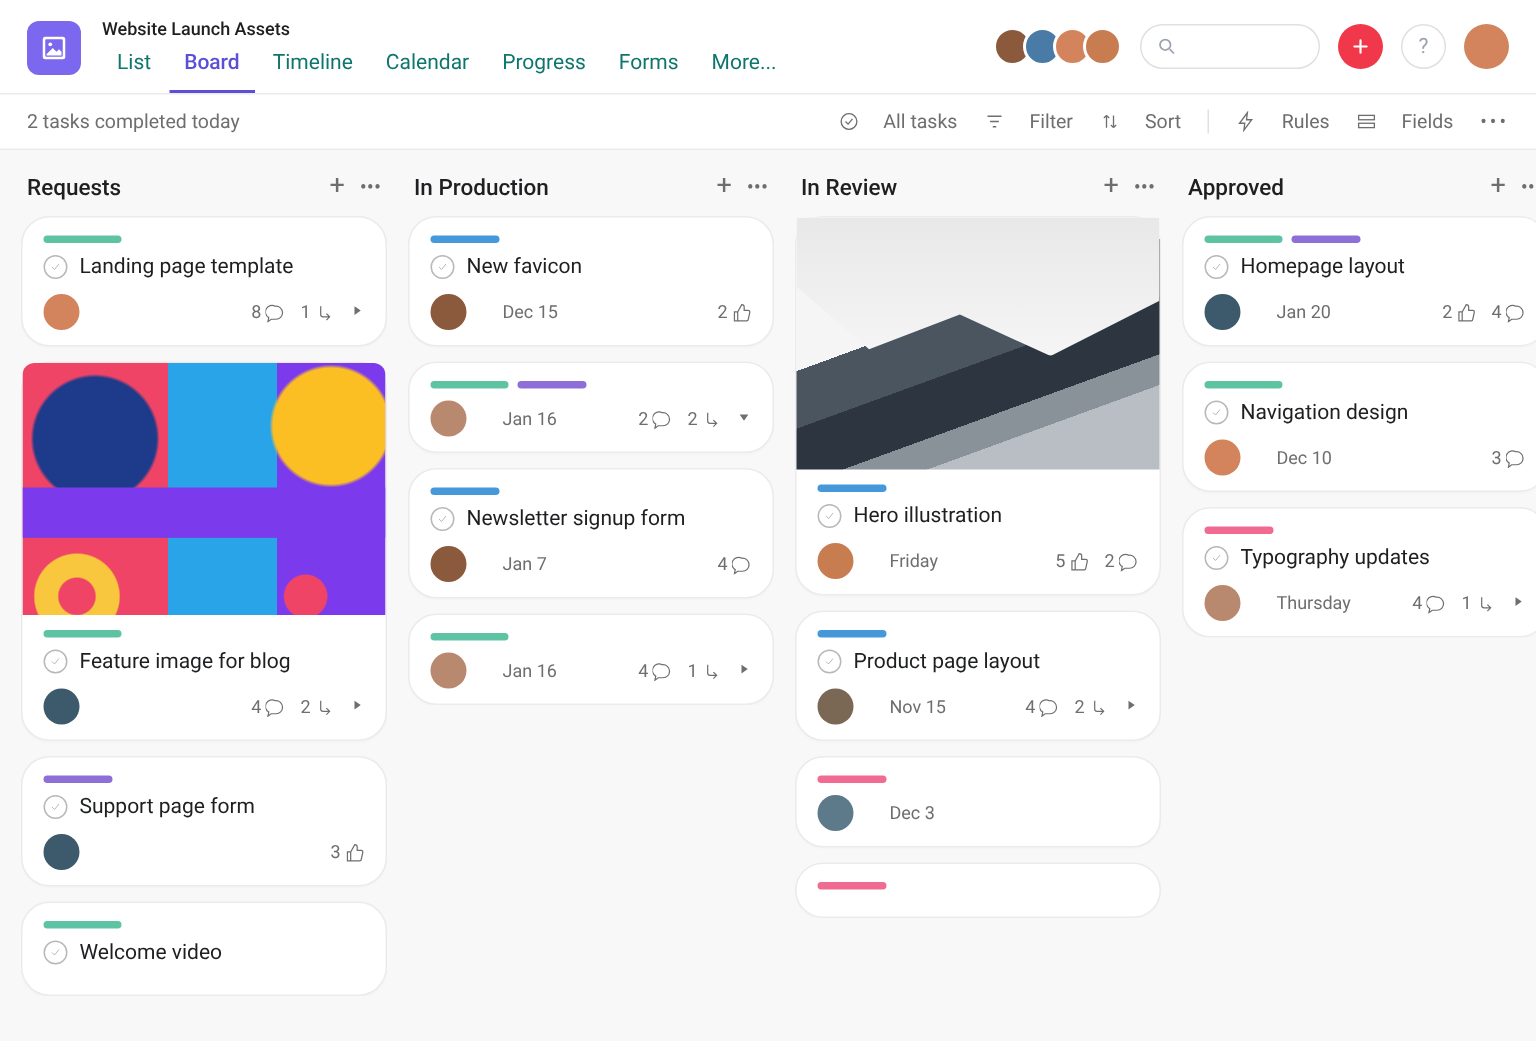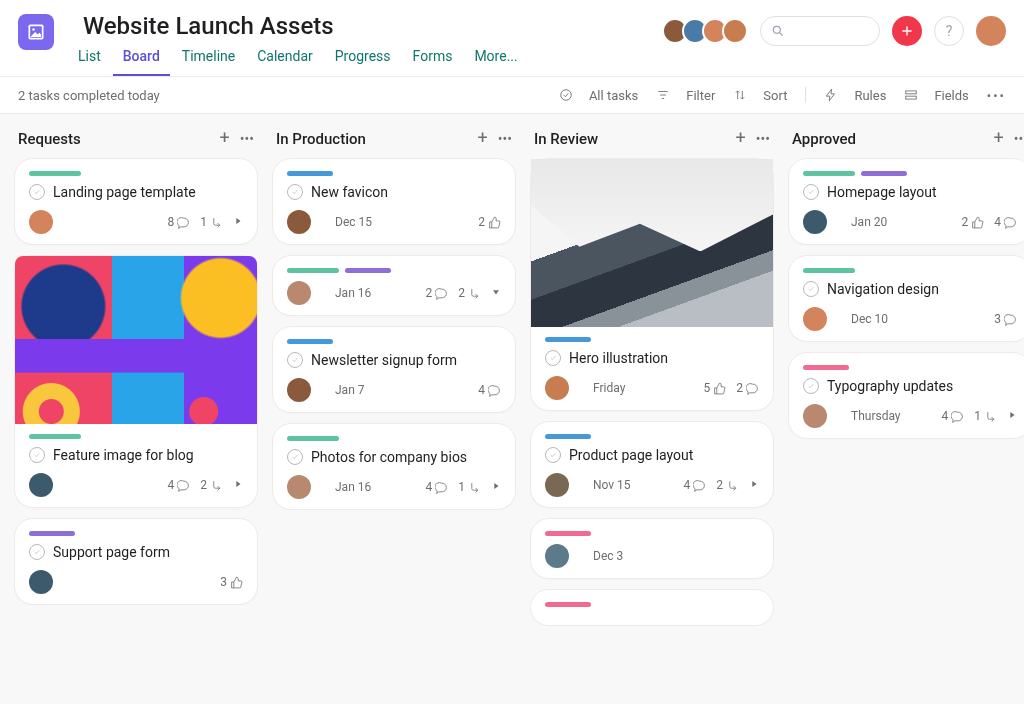--- a/index.html
+++ b/index.html
@@ -22,21 +22,21 @@
   .project-icon {
     width: 36px; height: 36px;
     background: #7b68ee;
     border-radius: 8px;
     display: flex; align-items: center; justify-content: center;
     flex-shrink: 0;
     margin-top: 2px;
   }
   .project-icon svg { width: 20px; height: 20px; }
   .header-main { flex: 1; }
-  .project-title { font-size: 24px; font-weight: 500; color: #1e1f21; margin-bottom: 4px; margin-left: 15px; }
+  .project-title { font-size: 12px; font-weight: 500; color: #1e1f21; margin-bottom: 4px; }
   .tabs { display: flex; gap: 2px; }
   .tab {
     padding: 4px 10px 10px 10px;
     font-size: 14px;
     color: #0f766e;
     cursor: pointer;
     border-bottom: 2px solid transparent;
   }
   .tab.active { color: #5b4fd6; border-bottom-color: #5b4fd6; font-weight: 500; }
   .header-right {
@@ -369,20 +369,33 @@
 
         </div>
         <div class="footer-right">
           <div class="stat">3 <svg viewBox="0 0 24 24">
                   <path d="M7 22V11M7 11l5-9a3 3 0 013 3v4h5a2 2 0 012 2l-2 9a2 2 0 01-2 2H7M7 11H3v11h4"></path>
                 </svg></div>
 
         </div>
       </div>
         </div>
+        <div class="card">
+          <div class="pill-row">
+            <div class="pill teal" style="width:52px"></div>
+          </div>
+          <div class="card-title-row">
+        <div class="check-circle">
+              <svg viewBox="0 0 24 24">
+                <path d="M5 12l5 5 9-11"></path>
+              </svg>
+            </div>
+        <div class="card-title">Welcome video</div>
+      </div>
+        </div>
       </div>
     </div>
     <div class="column">
     <div class="col-header">
       <div class="col-title">In Production</div>
       <div class="col-actions">
         <span style="font-size:18px;line-height:14px;">+</span>
         <span>•••</span>
       </div>
     </div>
@@ -459,28 +472,20 @@
                   <path d="M21 12a8 8 0 01-8 8H7l-4 3 1-5a8 8 0 118-14 8 8 0 019 8z"></path>
                 </svg></div>
 
         </div>
       </div>
         </div>
         <div class="card">
           <div class="pill-row">
             <div class="pill teal" style="width:52px"></div>
           </div>
-          <div class="card-title-row">
-        <div class="check-circle">
-              <svg viewBox="0 0 24 24">
-                <path d="M5 12l5 5 9-11"></path>
-              </svg>
-            </div>
-        <div class="card-title">Photos for company bios</div>
-      </div>
           <div class="card-footer">
         <div class="footer-left">
           <div class="mini-avatar av6"></div>
           <span>Jan 16</span>
         </div>
         <div class="footer-right">
 
           <div class="stat">4 <svg viewBox="0 0 24 24">
                   <path d="M21 12a8 8 0 01-8 8H7l-4 3 1-5a8 8 0 118-14 8 8 0 019 8z"></path>
                 </svg></div>

